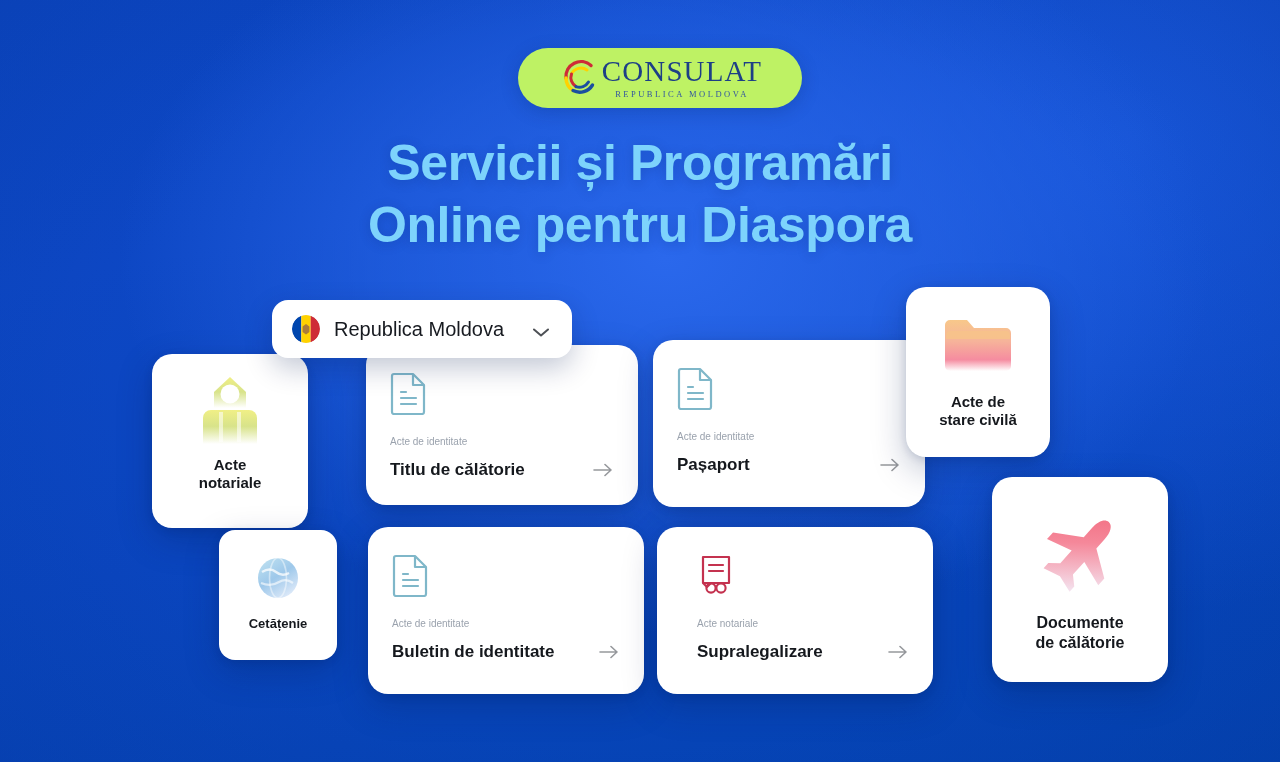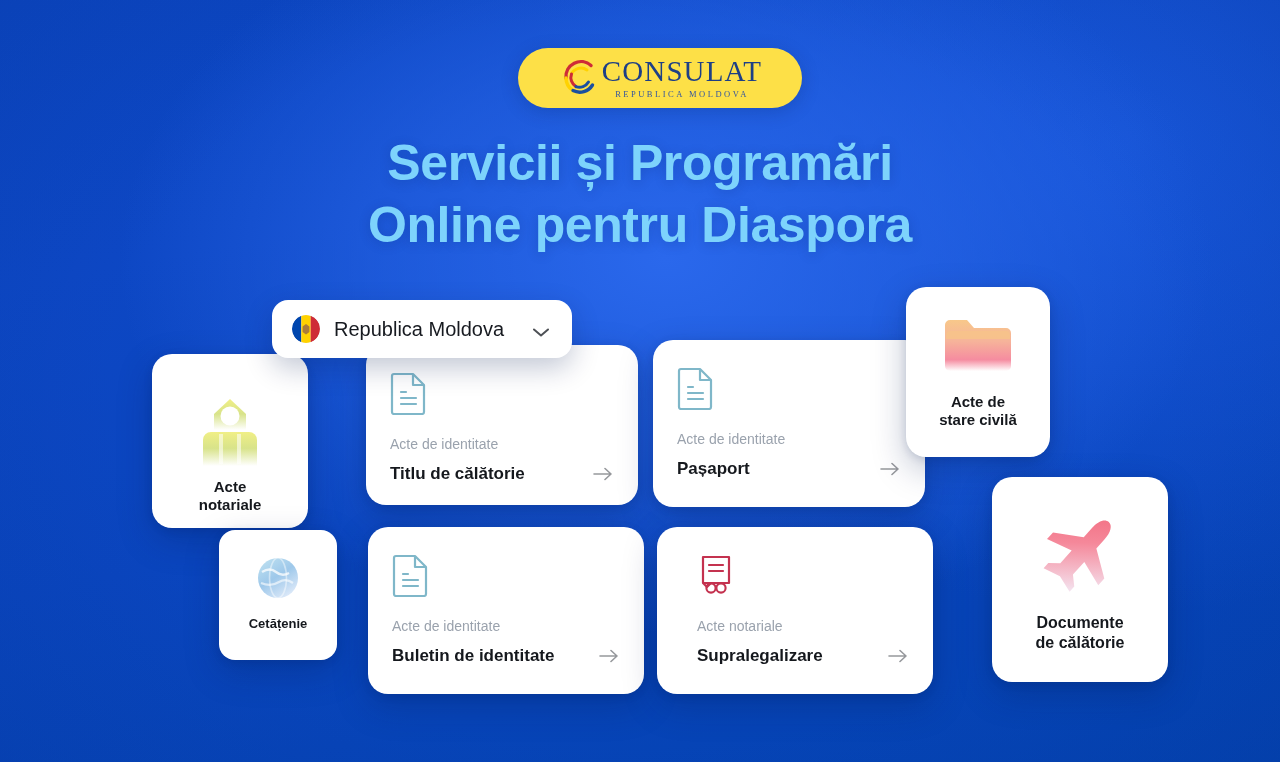--- a/index.html
+++ b/index.html
@@ -38,21 +38,21 @@
     inset: 0;
   }
 
   
   .logo-pill {
     position: absolute;
     left: 518px;
     top: 48px;
     width: 284px;
     height: 60px;
-    background: #fde047;
+    background: #bef264;
     border-radius: 30px;
     display: flex;
     align-items: center;
     justify-content: center;
     gap: 4px;
     box-shadow: 0 4px 18px rgba(4,30,90,0.22);
   }
   .logo-mark {
     width: 42px;
     height: 42px;
@@ -104,21 +104,21 @@
     position: absolute;
     background: #ffffff;
     border-radius: 20px;
     box-shadow: 0 12px 34px rgba(2,26,80,0.26), 0 2px 8px rgba(2,26,80,0.14);
   }
 
   
   .svc-card { padding: 26px 24px 0 24px; }
   .svc-icon { width: 38px; height: 44px; margin-bottom: 22px; }
   .svc-cat {
-    font-size: 14px;
+    font-size: 10px;
     color: #9aa2ad;
     line-height: 1;
     margin-bottom: 14px;
   }
   .svc-row {
     display: flex;
     align-items: center;
     justify-content: space-between;
   }
   .svc-title {
@@ -199,21 +199,21 @@
       <span class="logo-word">CONSULAT</span>
       <span class="logo-sub">REPUBLICA MOLDOVA</span>
     </span>
   </div>
 
   <h1 class="headline">
     <span class="headline-line">Servicii și Programări</span>
     <span class="headline-line">Online pentru Diaspora</span>
   </h1>
 
-  <div class="card tile" style="left:152px; top:354px; width:156px; height:174px; padding-top:40px;">
+  <div class="card tile" style="left:152px; top:354px; width:156px; height:174px; padding-top:18px;">
     <span class="tile-icon" style="display:block;width:82px;height:78px;">
       <svg viewBox="0 0 82 78" width="82" height="78">
         <defs>
           <linearGradient id="gStamp" x1="0" y1="0" x2="0" y2="1">
             <stop offset="0%" stop-color="#f0ef86"></stop>
             <stop offset="48%" stop-color="#d8e38a"></stop>
             <stop offset="100%" stop-color="#ffffff"></stop>
           </linearGradient>
         </defs>
         <path d="M41 5 L57 20 L57 36 L25 36 L25 20 Z" fill="url(#gStamp)"></path>

